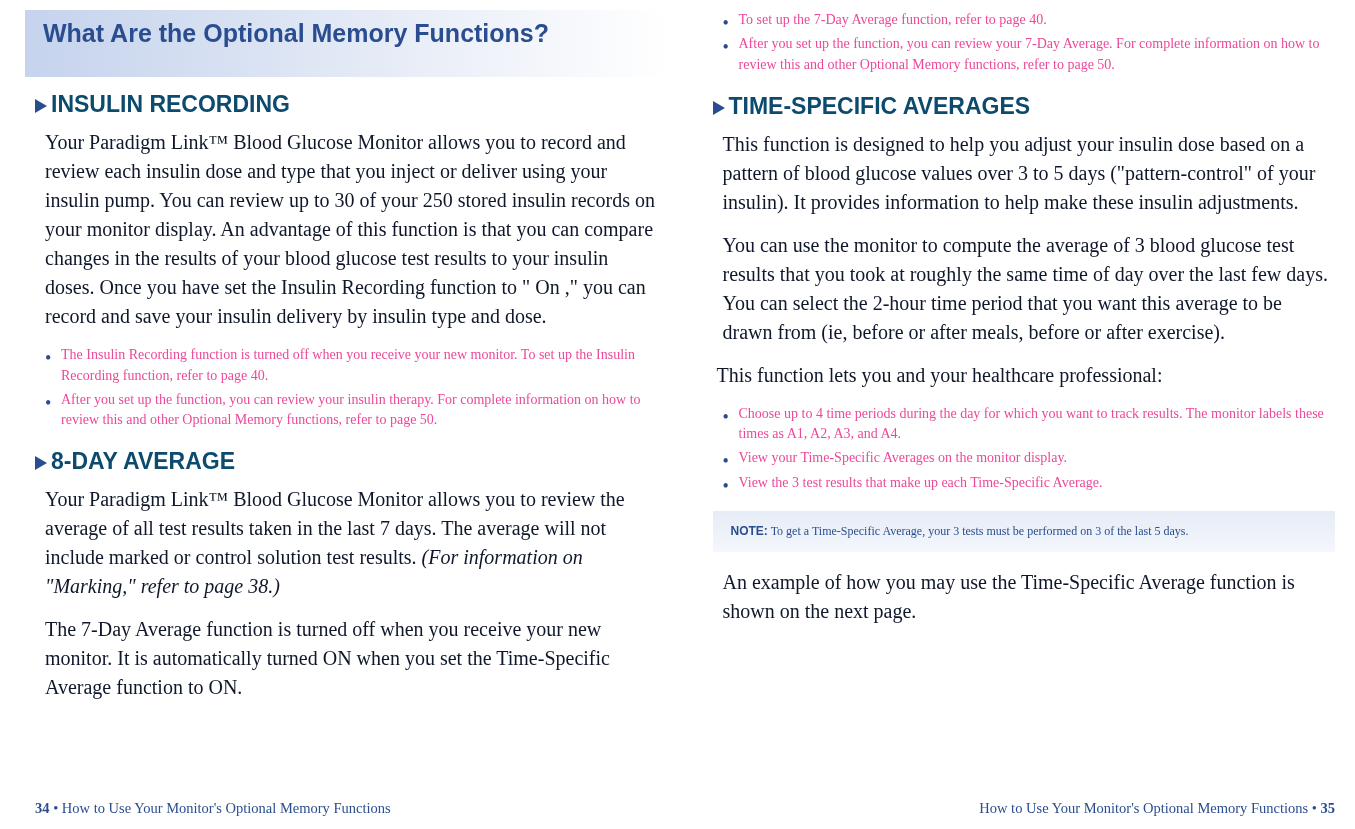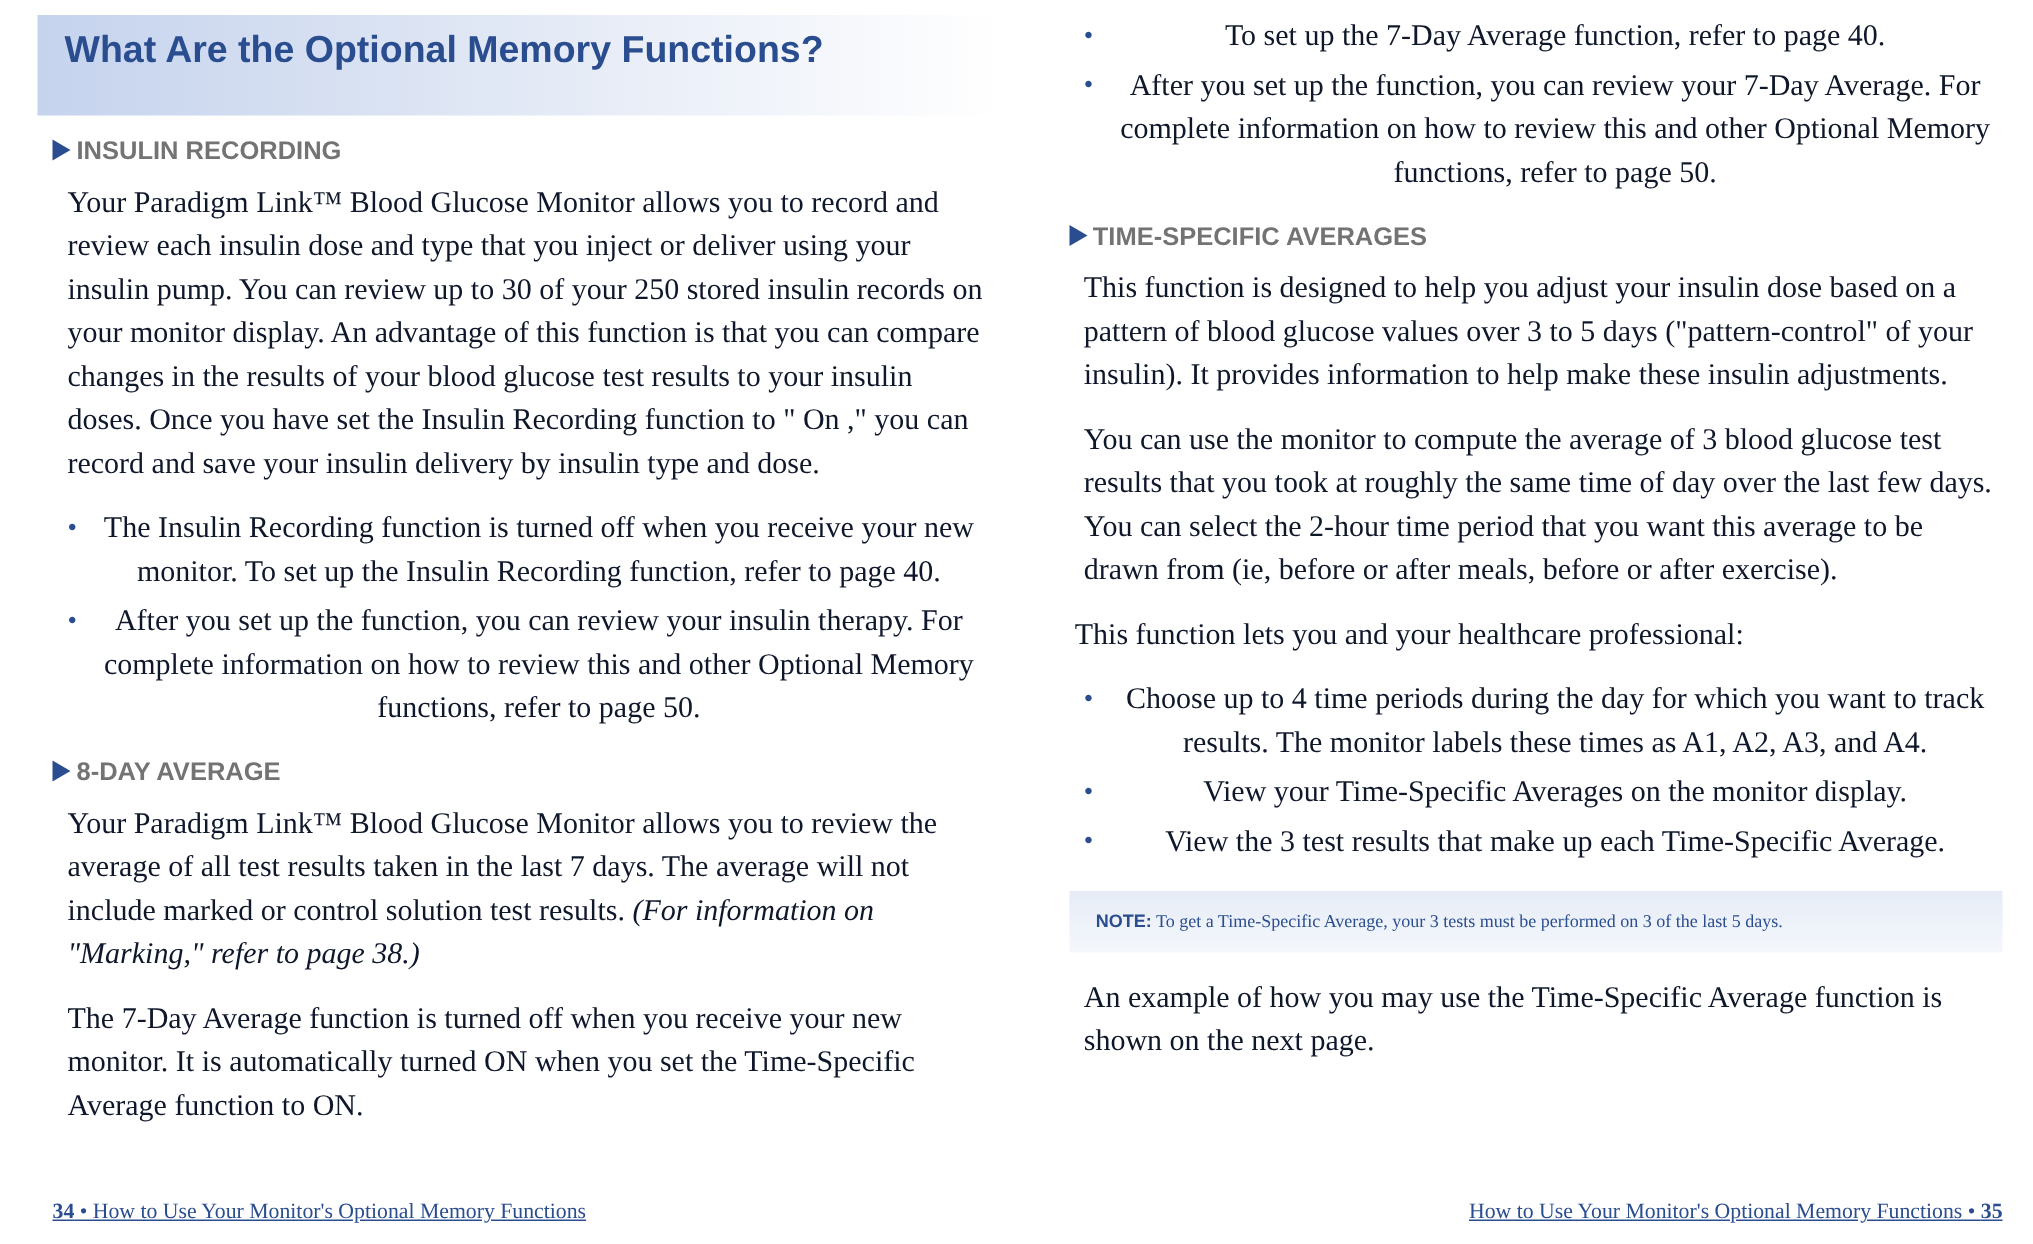--- a/index.html
+++ b/index.html
@@ -29,22 +29,22 @@
     font-family: Arial, Helvetica, sans-serif;
     font-weight: bold;
     font-size: 25px;
     line-height: 1.25;
     color: #2a4d8f;
   }
 
   .subheading {
     font-family: Arial, Helvetica, sans-serif;
     font-weight: bold;
-    font-size: 17px;
-    color: #737373;
+    font-size: 23px;
+    color: #0c4a6e;
     margin: 6px 0 10px 0;
     position: relative;
     padding-left: 0;
   }
   .arrow {
     display: inline-block;
     width: 0; height: 0;
     border-top: 7px solid transparent;
     border-bottom: 7px solid transparent;
     border-left: 12px solid #2a4d8f;
@@ -61,27 +61,26 @@
     color: #0f172a;
     margin: 0 0 14px 10px;
   }
   .body-text .italic { font-style: italic; }
 
   ul.bullets {
     list-style: none;
     margin: 0 0 18px 10px;
   }
   ul.bullets > li {
-    font-size: 20px;
+    font-size: 14px;
     line-height: 1.45;
-    color: #0f172a;
+    color: #ec4899;
     padding-left: 16px;
     position: relative;
     margin-bottom: 4px;
-    text-align: center;
   }
   ul.bullets > li::before {
     content: "•";
     position: absolute;
     left: 0;
     top: 0;
     color: #2a4d8f;
     font-size: 18px;
   }
 
@@ -96,21 +95,20 @@
   .note-box .note-label {
     font-family: Arial, Helvetica, sans-serif;
     font-weight: bold;
   }
 
   .footer {
     position: absolute;
     bottom: 12px;
     font-size: 14.5px;
     color: #2a4d8f;
-    text-decoration: underline;
   }
   .footer-left { left: 35px; }
   .footer-right { right: 20px; }
   .footer .pnum { font-weight: bold; }
 
   .right-top-bullets { margin-top: 0; }
 </style>
 </head>
 <body>
 

